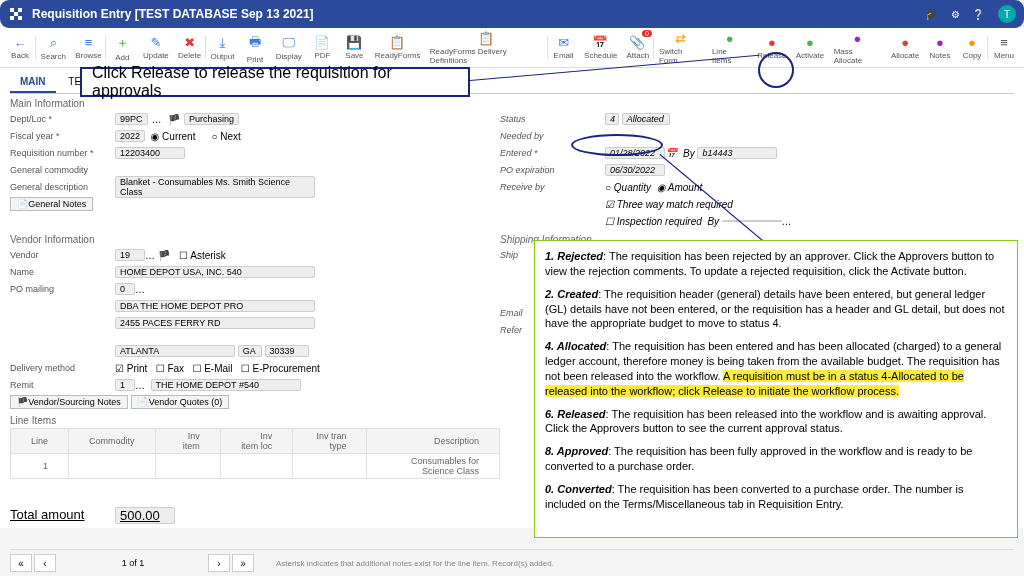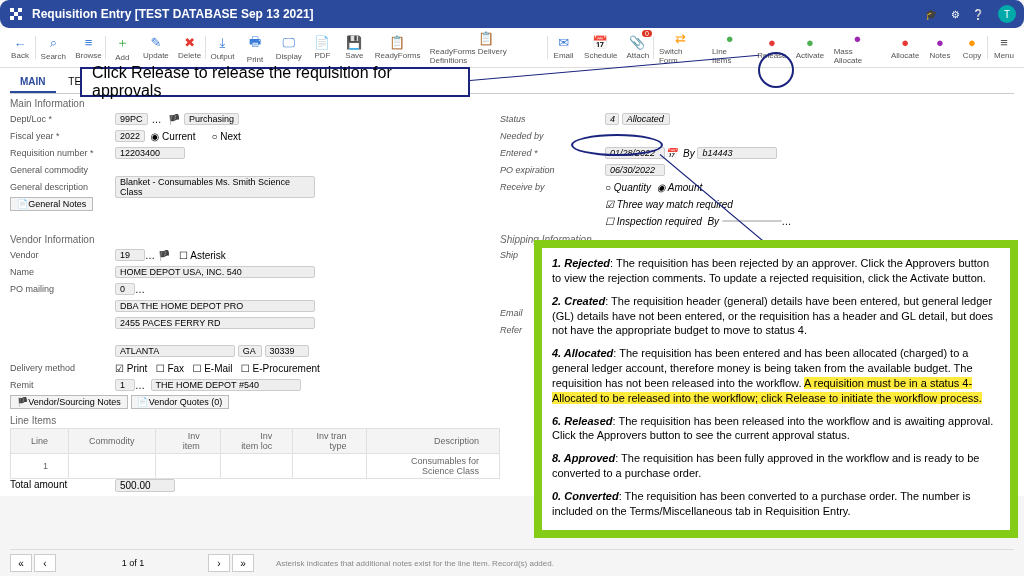--- a/index.html
+++ b/index.html
@@ -26,29 +26,29 @@
 .fld label { width: 105px; font-size: 9px; color: #555; }
 .fld .val, .fld input, .fld .chip { font-size: 9px; }
 .chip { background: #eee; border: 1px solid #ccc; padding: 0 4px; border-radius: 2px; display: inline-flex; align-items: center; }
 .flag { color: #ff9800; margin: 0 3px; cursor: pointer; }
 .radio-group span { margin-right: 8px; }
 .btnbox { border: 1px solid #bbb; background: #f4f4f4; padding: 1px 6px; font-size: 9px; cursor: pointer; display: inline-flex; align-items: center; }
 .line-items { margin-top: 4px; }
 .li-table { width: 490px; border-collapse: collapse; font-size: 9px; }
 .li-table th, .li-table td { border: 1px solid #e0e0e0; padding: 2px 20px; text-align: right; color: #666; }
 .li-table th { background: #f4f4f4; font-weight: normal; }
-.total-row { font-size: 10px; display: flex; }
+.total-row { margin-top: 28px; font-size: 13px; display: flex; text-decoration: underline; }
 .pager { position: absolute; bottom: 4px; left: 10px; right: 10px; display: flex; align-items: center; border-top: 1px solid #ddd; padding-top: 4px; }
 .pgbtn { border: 1px solid #ccc; width: 22px; height: 18px; display: inline-flex; align-items: center; justify-content: center; margin-right: 2px; background: #fff; font-size: 10px; cursor: pointer; }
 .callout { position: absolute; background: #fff; border: 2px solid #1a237e; padding: 6px 10px; font-size: 16px; z-index: 20; }
 .callout-release { top: 67px; left: 80px; width: 390px; height: 30px; display: flex; align-items: center; }
 .status-circle { position: absolute; border: 2px solid #1a237e; border-radius: 50%; z-index: 15; pointer-events: none; }
 .release-circle { top: 52px; left: 758px; width: 36px; height: 36px; }
 .allocated-circle { top: 134px; left: 571px; width: 92px; height: 22px; }
-.infobox { position: absolute; top: 240px; left: 534px; right: 6px; height: 298px; background: #fff; border: 8px solid #84cc16; padding: 8px 10px; font-size: 11px; z-index: 18; overflow: hidden; }
+.infobox { position: absolute; top: 240px; left: 534px; right: 6px; height: 298px; background: #fff; border: 1px solid #84cc16; padding: 8px 10px; font-size: 11px; z-index: 18; overflow: hidden; }
 .infobox p { margin-bottom: 8px; line-height: 1.35; }
 .infobox b { font-style: italic; font-weight: bold; }
 .hl { background: #ffeb3b; }
 
 .connector { position: absolute; background: #1a237e; z-index: 14; }
 .conn1 { top: 80px; left: 470px; width: 290px; height: 1px; transform: rotate(-5deg); transform-origin: left; }
 .conn2 { top: 154px; left: 660px; width: 160px; height: 1px; transform: rotate(40deg); transform-origin: left; }
 svg.logo-svg { fill: #fff; }
 </style>
 </head>

